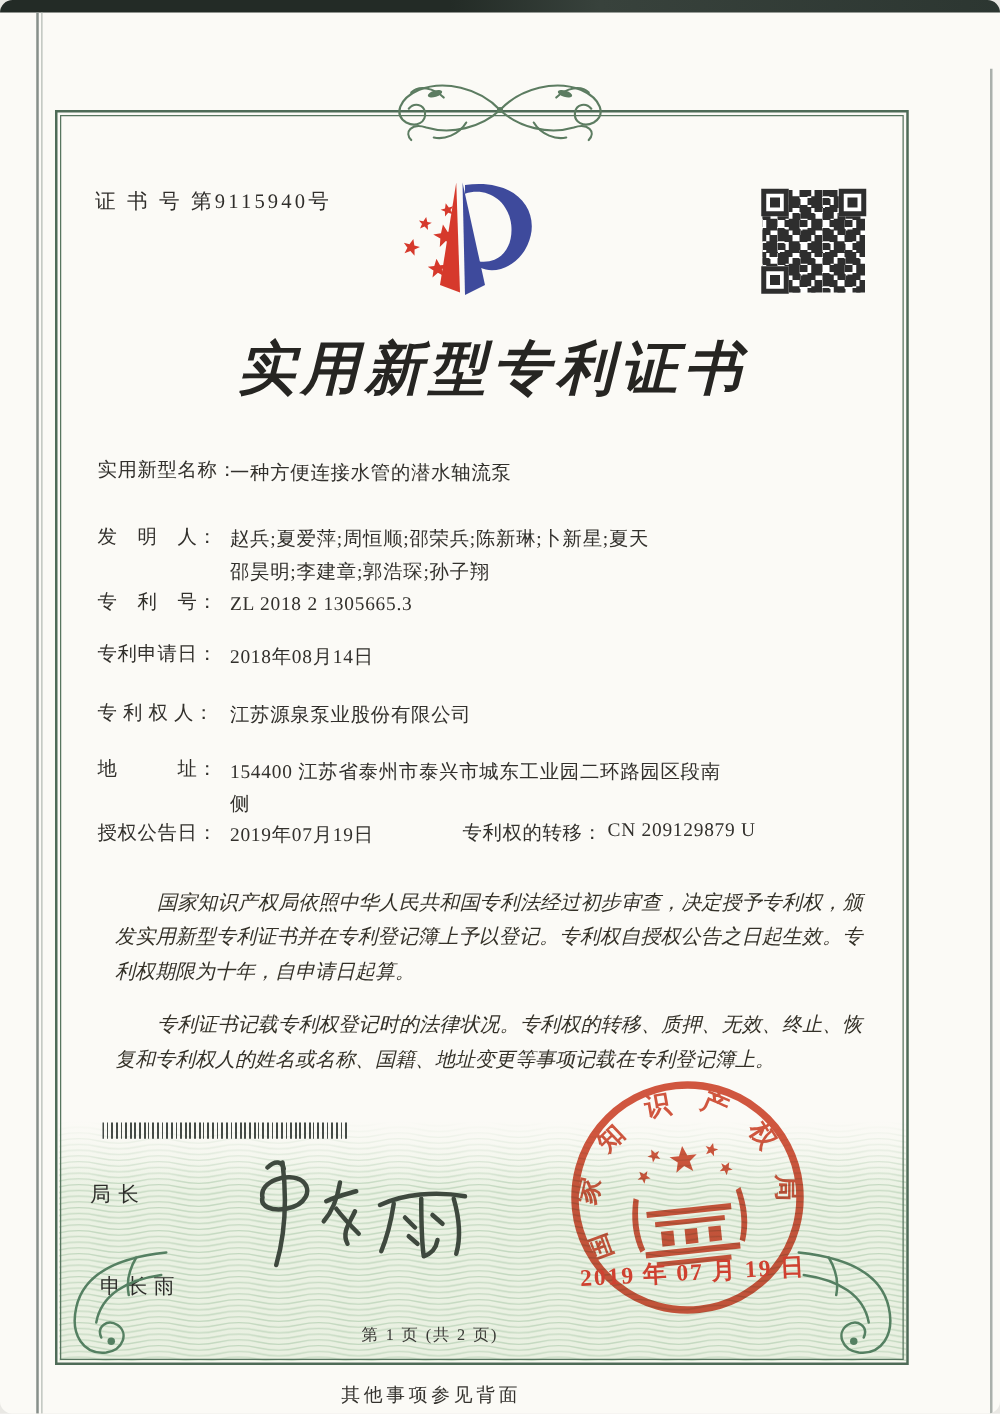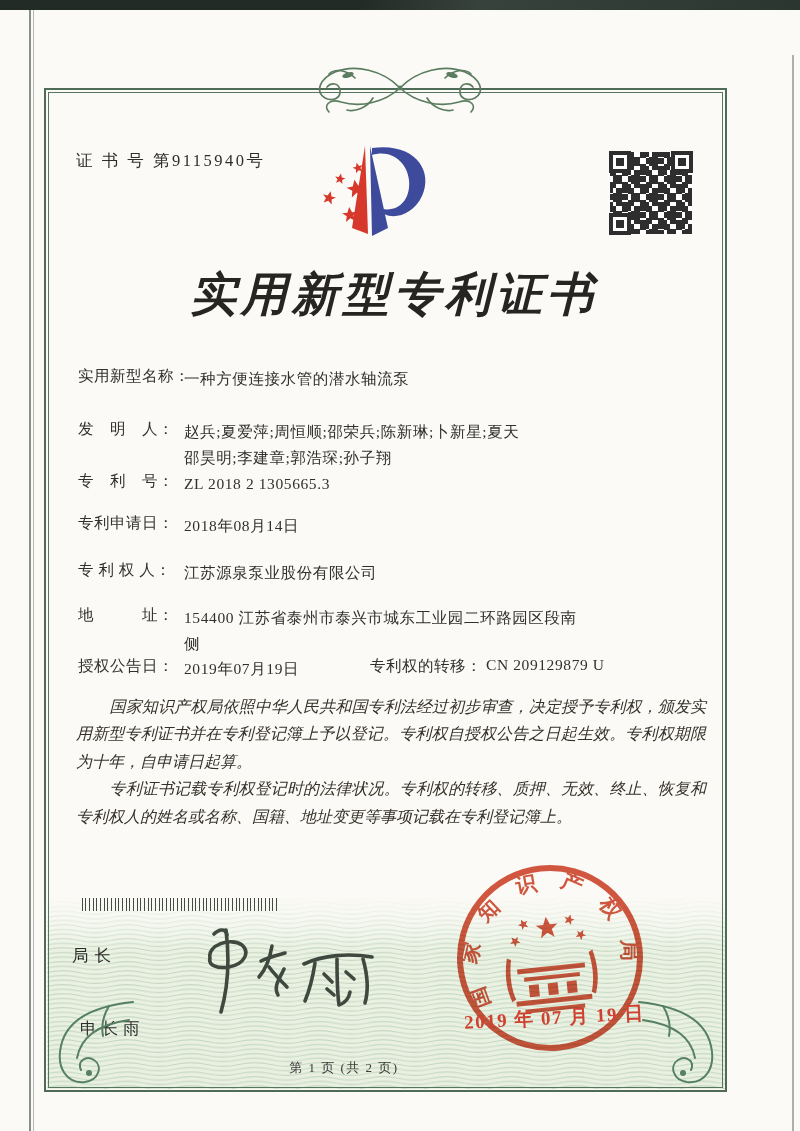--- a/index.html
+++ b/index.html
@@ -1,17 +1,17 @@
 <!DOCTYPE html>
 <html><head>
 <meta charset="utf-8">
 <style>
   html,body{margin:0;padding:0;}
   body{background:#e9e8e4;font-family:"Liberation Serif","DejaVu Serif",serif;}
-  .page{position:relative;width:800px;height:1131px;background:#fbfaf6;overflow:hidden;margin:0 auto;}
+  .page{position:relative;width:800px;height:1131px;background:#fbfaf6;overflow:hidden;margin:0 auto;border-radius:10px;}
   
   .scan-top{position:absolute;left:0;top:0;width:800px;height:10px;background:linear-gradient(90deg,#232b26 0 45%,#38423c 60%,#2c3631 100%);}
   .scan-left{position:absolute;left:29px;top:10px;width:2px;height:1121px;background:#878f8a;}
   .scan-left2{position:absolute;left:33px;top:10px;width:1px;height:1121px;background:#b4bab4;}
   .scan-right{position:absolute;left:792px;top:55px;width:2px;height:1076px;background:#aab0ab;}
   
   .frame{position:absolute;left:44px;top:88px;width:683px;height:1004px;border:2.5px solid #4e6b57;box-sizing:border-box;z-index:3;pointer-events:none;}
   .frame-inner{position:absolute;inset:2px;border:1.2px solid #57755f;}
   .ornament-top{position:absolute;left:285px;top:58px;z-index:4;}
   .flourish{position:absolute;z-index:4;}
@@ -30,21 +30,21 @@
   
   .row{position:absolute;left:78px;width:645px;z-index:2;color:#32302c;font-size:15.5px;}
   .row .label{position:absolute;left:0;top:0;letter-spacing:0.5px;white-space:pre;}
   .row .value{position:absolute;left:106px;top:0;width:515px;letter-spacing:0.6px;line-height:26px;white-space:pre-line;}
   .r-name{top:366px;} .r-inv{top:419px;} .r-pno{top:471px;} .r-fdate{top:513px;}
   .r-owner{top:560px;} .r-addr{top:605px;} .r-grant{top:656px;}
   .r-grant .label2{position:absolute;left:292px;top:0;letter-spacing:0.5px;}
   .r-grant .value2{position:absolute;left:408px;top:0;letter-spacing:0.6px;}
   
   .paras{position:absolute;left:76px;top:693px;width:630px;z-index:2;color:#343128;font-size:16px;line-height:27.4px;text-align:justify;font-style:italic;}
-  .paras p{margin:0;text-indent:2.1em;}
+  .paras p{margin:16px;text-indent:2.1em;}
   
   .guilloche{position:absolute;left:47px;top:892px;width:678px;height:197px;z-index:0;background:linear-gradient(180deg,#f6f8f0,#ebf2e4 28%,#e9f0e1);}
   .guilloche svg{position:absolute;left:0;top:0;}
   .g-fade{position:absolute;left:0;top:0;width:678px;height:58px;background:linear-gradient(180deg,#fbfaf6 8%,rgba(251,250,246,0));}
   .barcode{position:absolute;left:82px;top:898px;width:198px;height:13px;z-index:2;opacity:.88;background:
      repeating-linear-gradient(90deg,#2c332e 0 1.5px,transparent 1.5px 3.5px,#2c332e 3.5px 4.5px,transparent 4.5px 7px,#2c332e 7px 8.5px,transparent 8.5px 11px);}
   .official-title{position:absolute;left:72px;top:945px;font-size:16.5px;letter-spacing:6px;color:#2d2d2a;z-index:2;}
   .official-name{position:absolute;left:80px;top:981px;font-size:16.5px;letter-spacing:5px;color:#2d2d2a;z-index:2;margin-top:37px;}
   .signature{position:absolute;left:186px;top:912px;z-index:4;}
   .seal{position:absolute;left:450px;top:858px;z-index:5;mix-blend-mode:multiply;opacity:.92;transform:rotate(-6deg);}
@@ -224,14 +224,15 @@
       <path d="M76,125 h10 v12 h-10 z M95,125 h10 v12 h-10 z M114,125 h10 v12 h-10 z"></path>
       <path d="M62,140 h76 v5 h-76 z"></path>
       <path d="M70,149 h60 v4 h-60 z"></path>
       <path d="M57,96 C53,112 53,126 58,140 l4,-2 C58,126 58,112 61,98 Z"></path>
       <path d="M143,96 C147,112 147,126 142,140 l-4,-2 C142,126 142,112 139,98 Z"></path>
     </g>
   </svg>
   <div class="seal-date">2019 年 07 月 19 日</div>
 
   <div class="page-num">第 1 页 (共 2 页)</div>
+  <div class="back-note">其他事项参见背面</div>
 
 </div>
 
 </body></html>

